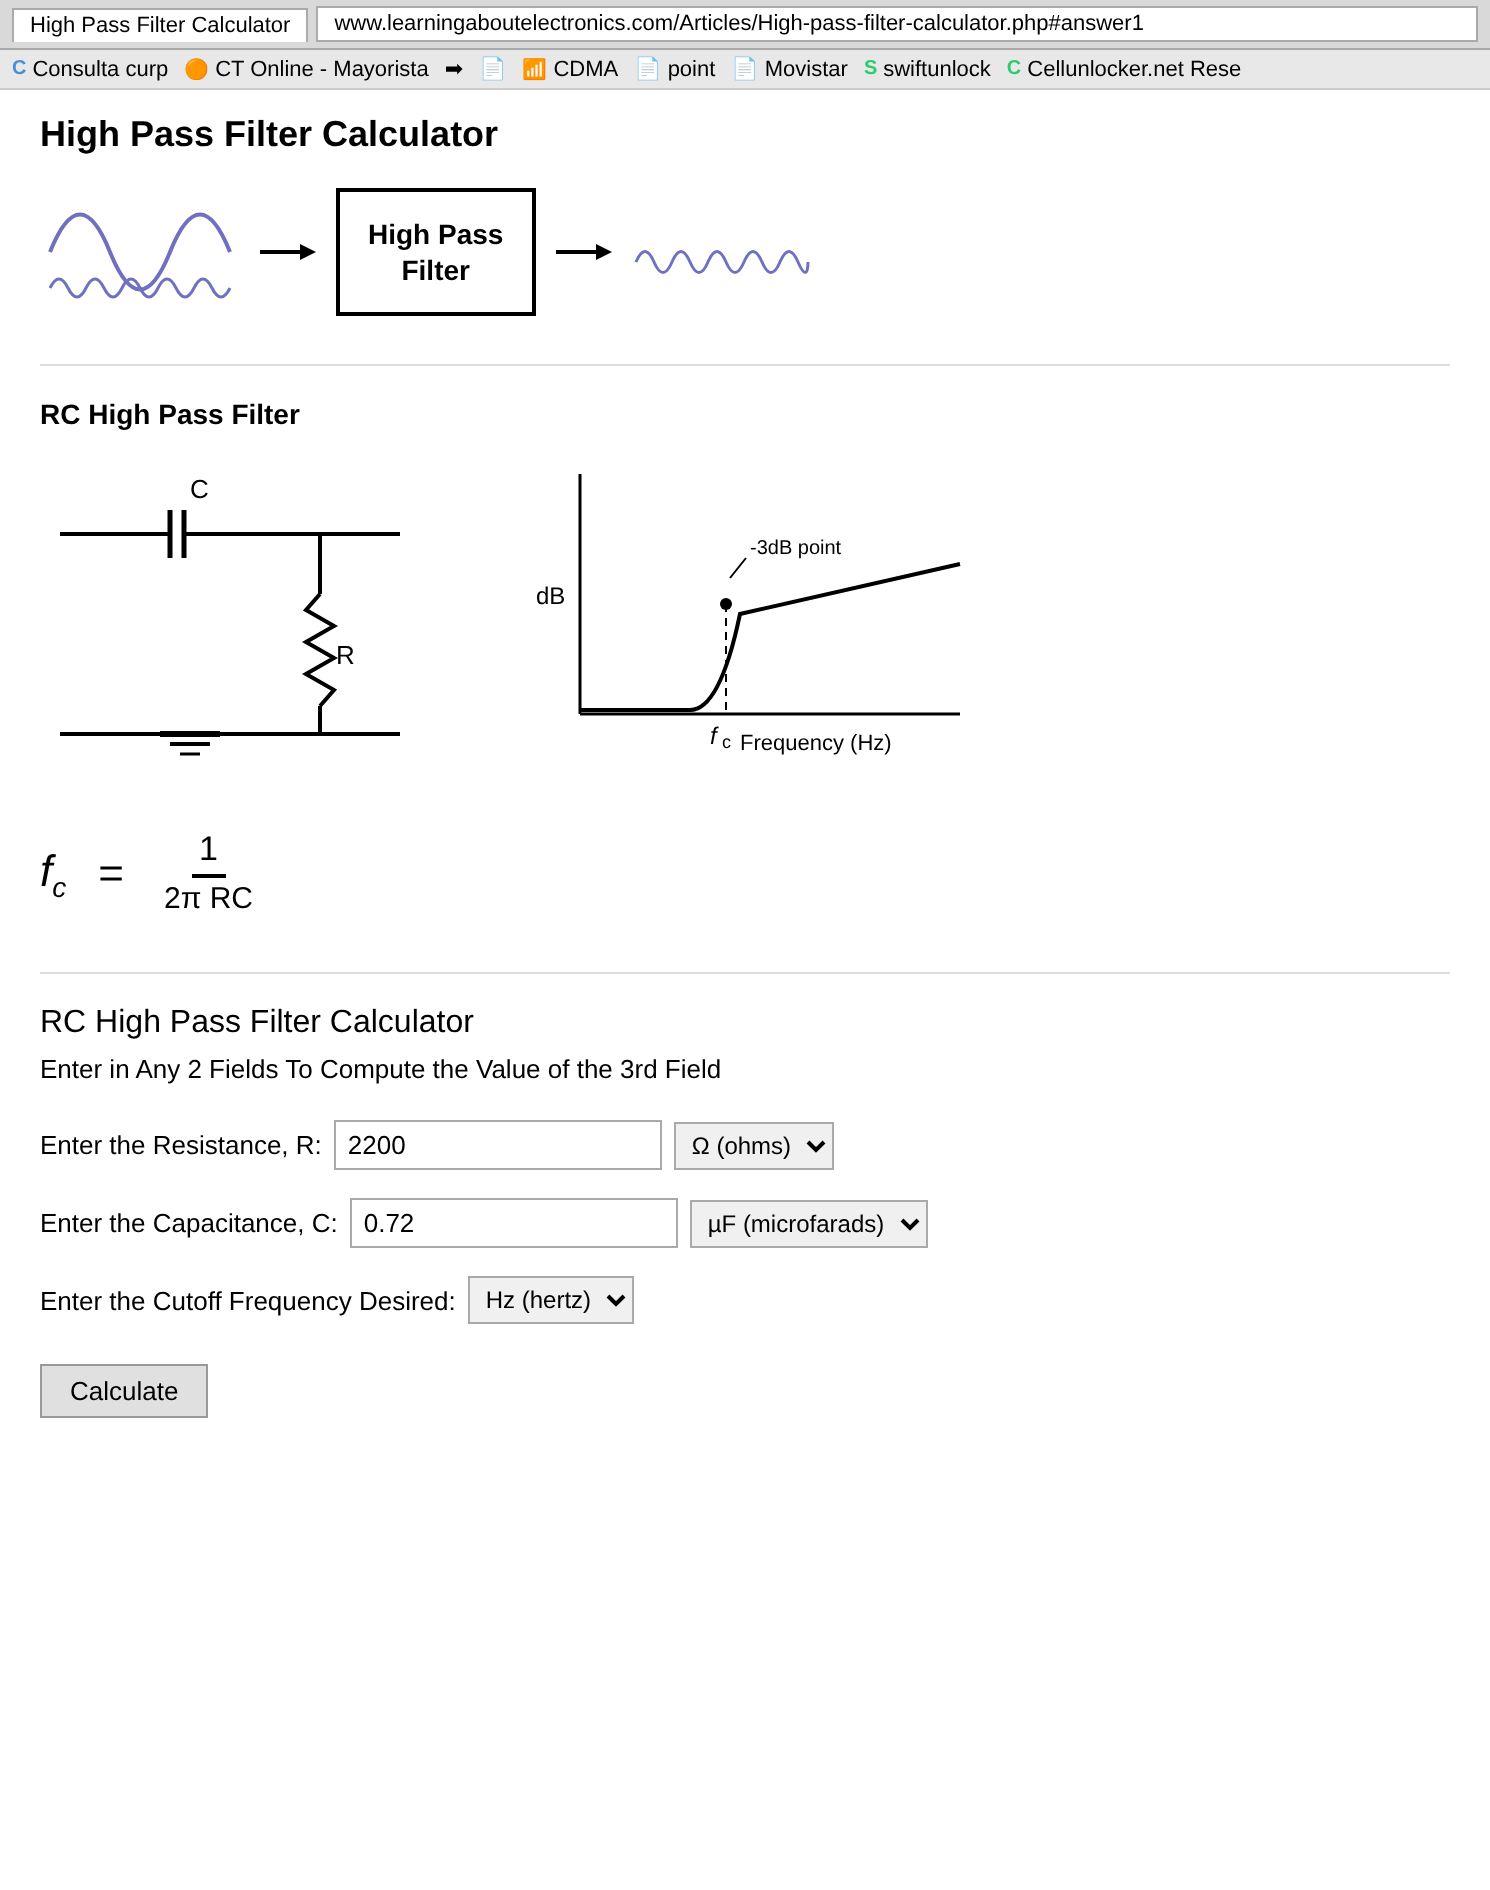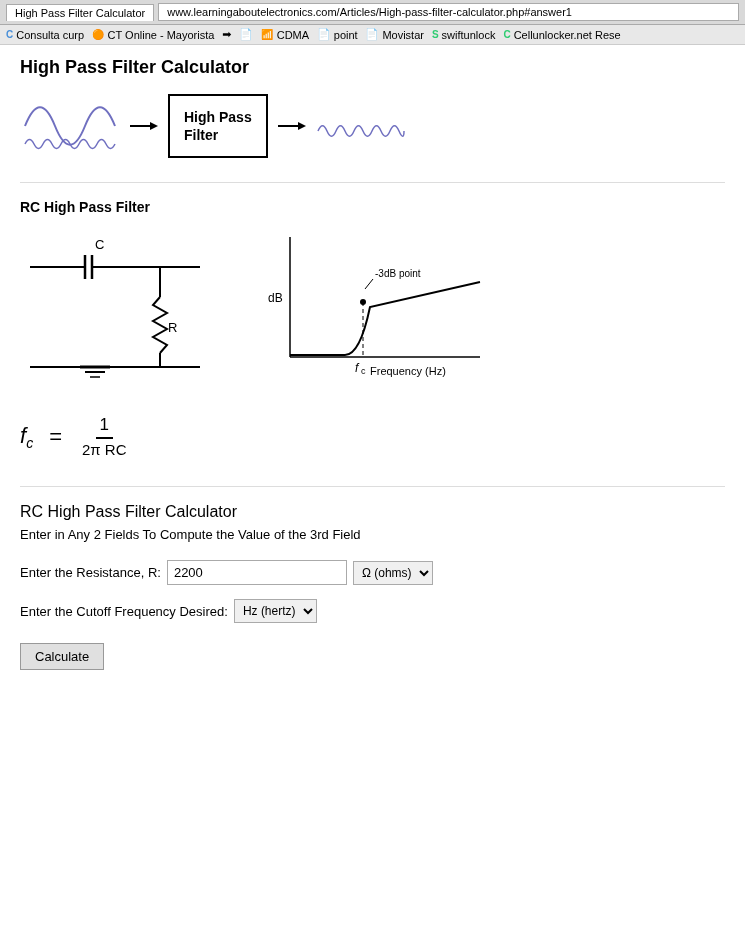--- a/index.html
+++ b/index.html
@@ -78,21 +78,21 @@
       align-items: center;
       gap: 10px;
       margin-bottom: 24px;
     }
 
     .box-label {
       border: 2px solid #000;
       padding: 12px 14px;
       font-weight: bold;
       font-size: 14px;
-      text-align: left;
+      text-align: center;
       line-height: 1.3;
       background: #fff;
       min-width: 90px;
     }
 
     
     .section-title {
       font-weight: bold;
       font-size: 14px;
       margin-bottom: 12px;
@@ -146,21 +146,21 @@
       gap: 6px;
     }
     .field-label {
       font-size: 13px;
       white-space: nowrap;
     }
     .field-input {
       border: 1px solid #aaa;
       padding: 4px 6px;
       font-size: 13px;
-      width: 180px;
+      width: 164px;
     }
     .field-unit-select {
       border: 1px solid #aaa;
       padding: 3px 4px;
       font-size: 12px;
       background: #f0f0f0;
     }
 
     .calc-button {
       background: #e0e0e0;
@@ -338,20 +338,27 @@
   
   <div class="field-row">
     <label class="field-label">Enter the Resistance, R:</label>
     <input class="field-input" type="text" value="2200" style="">
     <select class="field-unit-select">
       <option>Ω (ohms)</option>
     </select>
   </div>
 
   
+  <div class="field-row">
+    <label class="field-label">Enter the Capacitance, C:</label>
+    <input class="field-input" type="text" value="0.72" style="">
+    <select class="field-unit-select">
+      <option>µF (microfarads)</option>
+    </select>
+  </div>
 
   
   <div class="field-row">
     <label class="field-label">Enter the Cutoff Frequency Desired:</label>
     <select class="field-unit-select">
       <option>Hz (hertz)</option>
     </select>
   </div>
 
   

